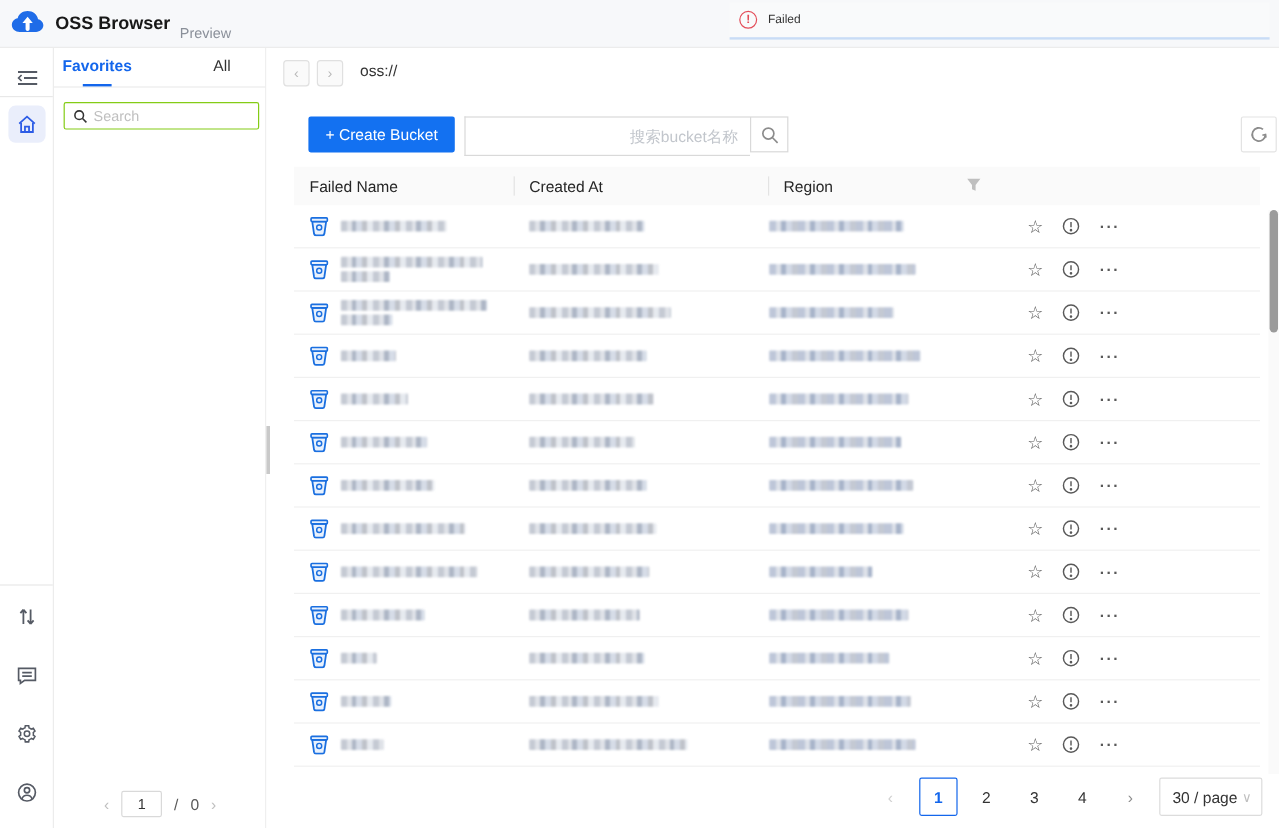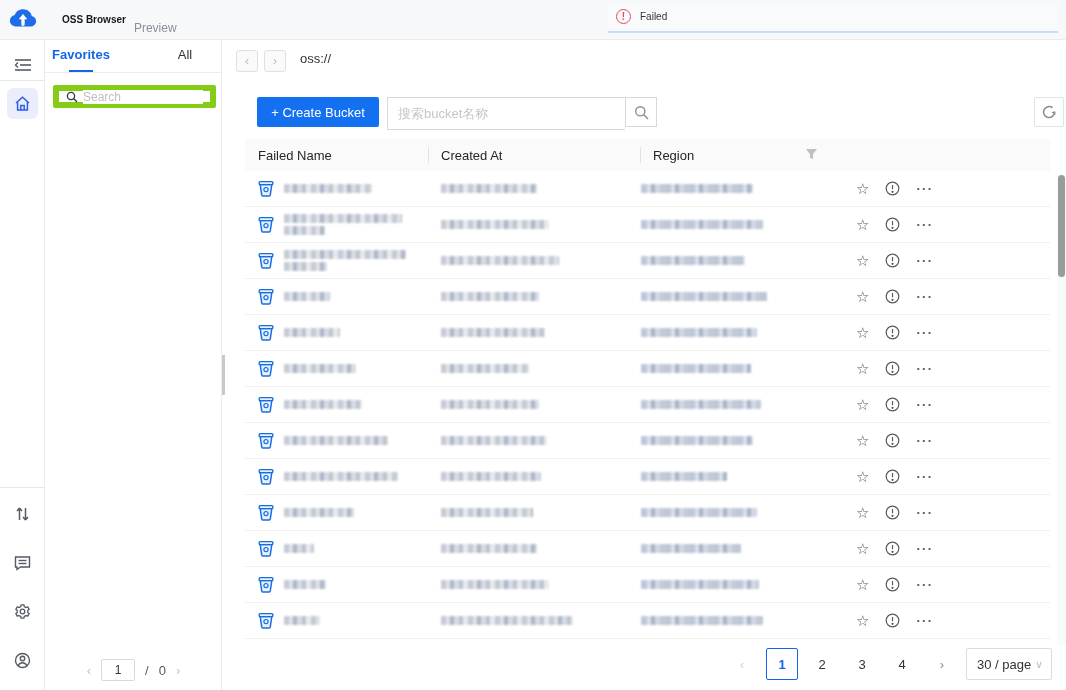--- a/index.html
+++ b/index.html
@@ -4,21 +4,21 @@
 <style>
   * { margin:0; padding:0; box-sizing:border-box; }
   html,body { width:1066px; height:690px; overflow:hidden; background:#fff;
     font-family:"Liberation Sans", sans-serif; color:#262626; }
   .app { position:relative; width:1066px; height:690px; }
 
   
   .topbar { position:absolute; left:0; top:0; width:1066px; height:40px;
     background:#f7f8fa; border-bottom:1px solid #ececec; display:flex; align-items:center; }
   .logo { width:30px; height:30px; margin-left:8px; }
-  .app-title { font-size:10px; font-weight:bold; color:#181818; margin-left:24px; }
+  .app-title { font-size:15px; font-weight:bold; color:#181818; margin-left:8px; }
   .app-sub { font-size:12px; color:#8a8f99; margin-left:8px; margin-top:16px; }
   .toast { position:absolute; left:608px; top:2px; width:450px; height:31px;
     display:flex; align-items:center; background:#f9fafb; border-bottom:2px solid #c9dcf6; }
   .toast-icon { width:15px; height:15px; border:1.5px solid #e34d59; border-radius:50%;
     color:#e34d59; font-size:10px; line-height:13px; text-align:center; font-weight:bold; margin:0 9px 0 8px; }
   .toast-text { font-size:10px; color:#333; }
 
   
   .rail { position:absolute; left:0; top:40px; width:45px; height:650px;
     background:#fff; border-right:1px solid #ececec; }
@@ -29,21 +29,21 @@
   .rail-btn svg { display:block; }
 
   
   .panel { position:absolute; left:45px; top:40px; width:177px; height:650px;
     background:#fff; border-right:1px solid #ececec; }
   .tabs { display:flex; height:33px; border-bottom:1px solid #ececec;gap:32px; }
   .tab { flex:1; text-align:center; font-size:13px; line-height:30px; color:#333; cursor:pointer; position:relative; }
   .tab.active { color:#1366ec; font-weight:bold; }
   .tab.active::after { content:""; position:absolute; left:24px; right:24px; bottom:0; height:2px; background:#1366ec; }
   .panel-search { position:absolute; left:8px; top:45px; width:163px; height:23px;
-    border:6px solid #84cc16; border-radius:2px; background:#fff; display:flex; align-items:center; }
+    border:1px solid #84cc16; border-radius:2px; background:#fff; display:flex; align-items:center; }
   .panel-search input { border:0; outline:0; width:120px; font-size:12px; color:#333;
     font-family:"Liberation Sans",sans-serif; }
   .panel-search input::placeholder { color:#bfbfbf; }
   .panel-search .mag { margin:0 5px 0 7px; }
   .panel-pager { position:absolute; left:0; bottom:6px; width:177px; height:28px;
     display:flex; align-items:center; justify-content:center; gap:10px; font-size:13px; color:#595959; }
   .panel-pager .arrow { color:#bfbfbf; font-size:13px; cursor:pointer; }
   .panel-pager .page-input { width:34px; height:22px; border:1px solid #d9d9d9; border-radius:2px;
     text-align:center; font-size:12px; color:#333; }
 
@@ -58,21 +58,21 @@
     border-radius:3px; background:#fafafa; color:#b9b9b9; display:flex; align-items:center;
     justify-content:center; font-size:12px; cursor:pointer; }
   .crumb { position:absolute; left:75px; top:11px; font-size:13px; color:#333; }
 
   .toolbar { position:absolute; left:12px; top:52px; width:841px; height:36px; }
   .btn-create { position:absolute; left:20px; top:5px; width:122px; height:30px;
     background:#1371f1; color:#fff; border:0; border-radius:2px; font-size:13px; cursor:pointer;
     font-family:"Liberation Sans",sans-serif; }
   .search-group { position:absolute; left:150px; top:5px; display:flex; }
   .search-group input { width:238px; height:33px; border:1px solid #d9d9d9; border-right:0;
-    padding:0 10px; font-size:13px; outline:0; color:#333; font-family:"Liberation Sans",sans-serif; }
+    padding:0 10px; font-size:13px; outline:0; color:#333; font-family:"Liberation Sans",sans-serif;text-align:right; }
   .search-group input::placeholder { color:#c2c6cc; }
   .search-group .search-btn { width:32px; height:30px; border:1px solid #d9d9d9; background:#fff;
     display:flex; align-items:center; justify-content:center; cursor:pointer; }
   .btn-refresh { position:absolute; right:14px; top:5px; width:30px; height:30px;
     border:1px solid #e3e3e3; border-radius:2px; background:#fff; display:flex;
     align-items:center; justify-content:center; cursor:pointer; color:#8c8c8c; }
 
   
   .table { position:absolute; left:20px; top:99px; width:805px; }
   .thead { display:flex; height:32px; background:#fafafa; font-size:13px; color:#262626; }

